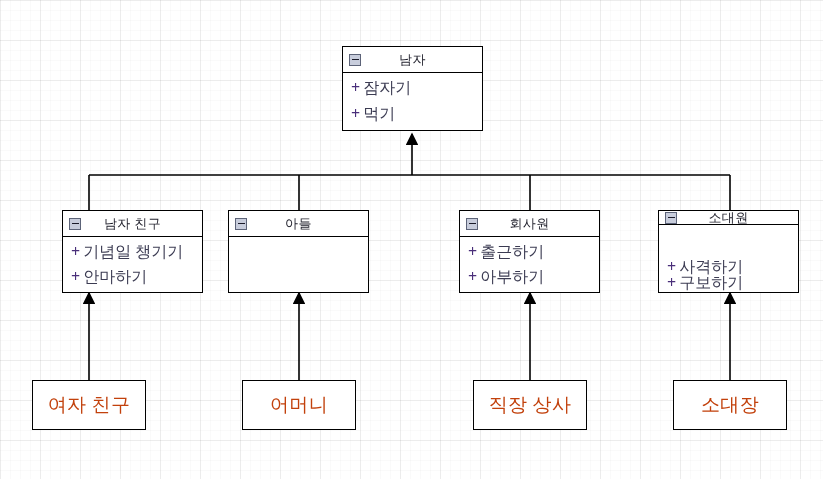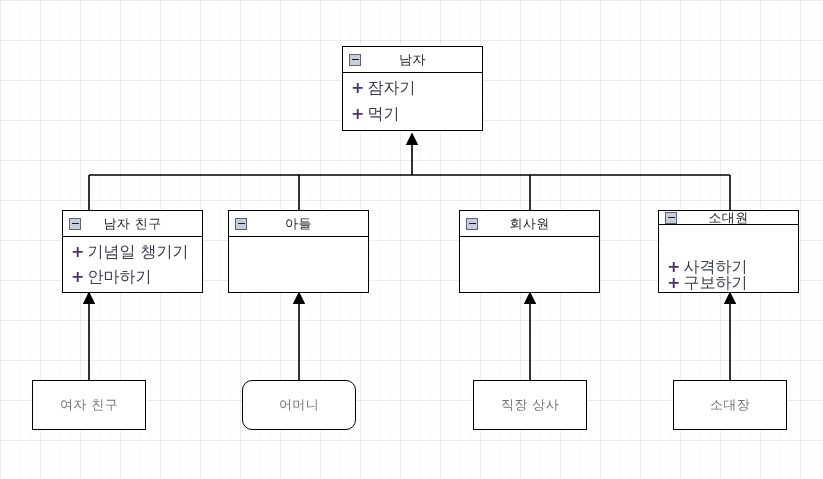--- a/index.html
+++ b/index.html
@@ -15,20 +15,21 @@
     height: 479px;
     overflow: hidden;
     background-color: #ffffff;
     background-image:
       linear-gradient(to right, rgba(0,0,0,0.055) 1px, transparent 1px),
       linear-gradient(to bottom, rgba(0,0,0,0.055) 1px, transparent 1px),
       linear-gradient(to right, rgba(0,0,0,0.018) 1px, transparent 1px),
       linear-gradient(to bottom, rgba(0,0,0,0.018) 1px, transparent 1px);
     background-size: 40px 40px, 40px 40px, 10px 10px, 10px 10px;
     background-position: 0 0, 0 0, 0 0, 0 0;
+    font-family: Liberation Serif, serif;
   }
 
   
   #wires {
     position: absolute;
     left: 0; top: 0;
     width: 823px; height: 479px;
     pointer-events: none;
   }
 
@@ -93,22 +94,22 @@
   
   .plainbox {
     position: absolute;
     border: 1.4px solid #000000;
     background: #ffffff;
     display: flex;
     align-items: center;
     justify-content: center;
   }
   .plainbox span {
-    font-size: 13px;
-    color: #737373;
+    font-size: 19px;
+    color: #c2410c;
     letter-spacing: 0.4px;
   }
 </style>
 </head>
 <body>
 
 <div id="canvas">
 
   <svg id="wires" viewBox="0 0 823 479" width="823" height="479">
     <defs>
@@ -177,20 +178,28 @@
     </div>
   </div>
 
   <div class="clsbox" style="left:459px; top:210px; width:141px; height:83px;">
     <div class="cls-head">
       <span class="toggle-icon">
           <i></i>
         </span>
       <span class="cls-title">회사원</span>
     </div>
+    <div class="cls-body">
+      <div class="member">
+        <span class="vis">+</span><span>출근하기</span>
+      </div>
+      <div class="member">
+        <span class="vis">+</span><span>아부하기</span>
+      </div>
+    </div>
   </div>
 
   <div class="clsbox" style="left:658px; top:210px; width:141px; height:83px;gap:32px;">
     <div class="cls-head">
       <span class="toggle-icon">
           <i></i>
         </span>
       <span class="cls-title">소대원</span>
     </div>
     <div class="cls-body">
@@ -200,21 +209,21 @@
       <div class="member">
         <span class="vis">+</span><span>구보하기</span>
       </div>
     </div>
   </div>
 
   <div class="plainbox" style="left:32px; top:380px; width:114px; height:50px;">
     <span>여자 친구</span>
   </div>
 
-  <div class="plainbox" style="left:242px; top:380px; width:114px; height:50px;border-radius:10px;">
+  <div class="plainbox" style="left:242px; top:380px; width:114px; height:50px;">
     <span>어머니</span>
   </div>
 
   <div class="plainbox" style="left:473px; top:380px; width:114px; height:50px;">
     <span>직장 상사</span>
   </div>
 
   <div class="plainbox" style="left:673px; top:380px; width:114px; height:50px;">
     <span>소대장</span>
   </div>

